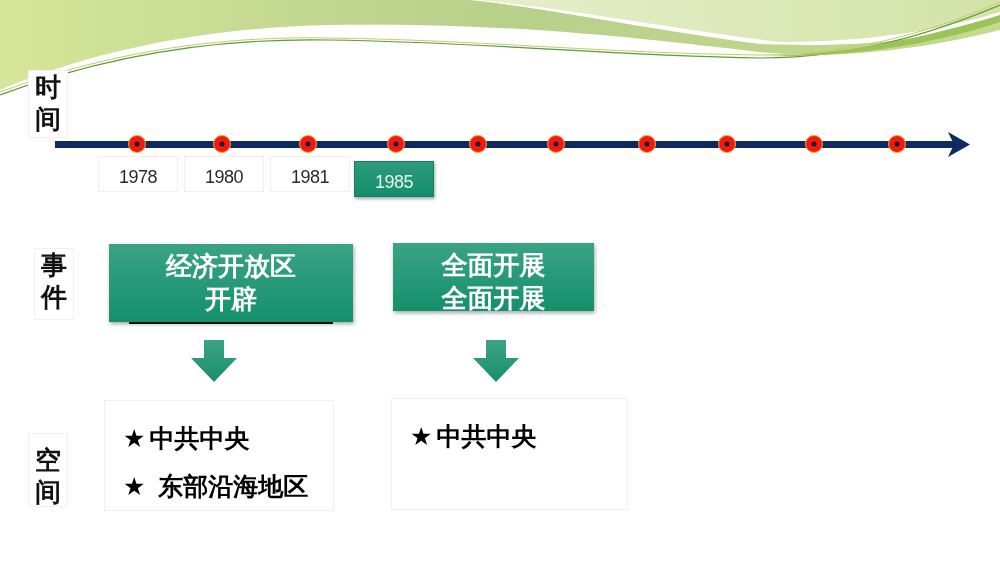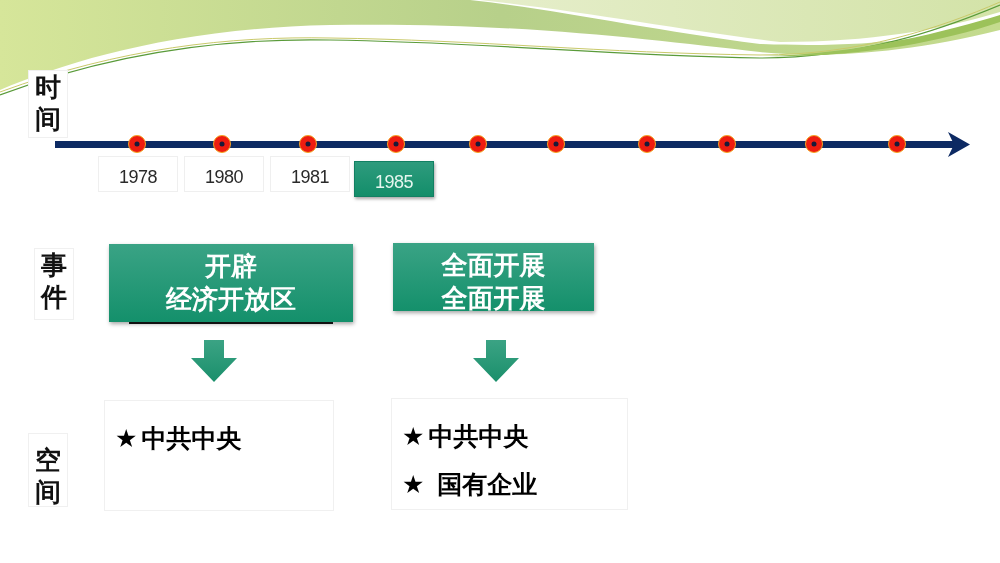--- a/index.html
+++ b/index.html
@@ -40,21 +40,21 @@
     position: absolute; box-sizing: border-box;
     background: linear-gradient(#3aa385, #14906b);
     color: #fff; font-weight: bold; font-size: 26px; line-height: 33px;
     text-align: center; padding-top: 6px;
     box-shadow: 1px 2px 4px rgba(0,0,0,0.35);
   }
   .event .underline { position: absolute; left: 20px; right: 20px; bottom: -2px; height: 2px; background: #111; }
   .down-arrow { position: absolute; width: 46px; height: 42px; }
   .space-box {
     position: absolute; box-sizing: border-box; border: 1px solid #f0f0f0; background: #fff;
-    font-weight: bold; font-size: 25px; color: #000; line-height: 52px; padding-left: 10px;
+    font-weight: bold; font-size: 25px; color: #000; line-height: 52px; padding-left: 18px;
   }
   .space-box .star { font-weight: normal; margin-right: 4px; }
 </style>
 </head>
 <body>
 
 <svg class="bg-wave" viewBox="0 0 1000 100" preserveAspectRatio="none">
   <defs>
     <linearGradient id="g1" x1="0" y1="0" x2="1" y2="0">
       <stop offset="0" stop-color="#d6e69a"></stop>
@@ -101,22 +101,22 @@
   <span class="dot" style="left:814px; top:144px;"></span>
   <span class="dot" style="left:897px; top:144px;"></span>
 </div>
 
 <div class="year" style="left:98px; width:80px;">1978</div>
 <div class="year" style="left:184px; width:80px;">1980</div>
 <div class="year" style="left:270px; width:80px;">1981</div>
 <div class="year active" style="left:354px; width:80px; top:153px;">1985</div>
 
 <div class="event" style="left:109px; top:244px; width:244px; height:78px;">
+  <div>经济开放区</div>
   <div>开辟</div>
-  <div>经济开放区</div>
   <div class="underline"></div>
 </div>
 <div class="event" style="left:393px; top:243px; width:201px; height:68px;">
   <div>全面开展</div>
   <div>全面开展</div>
 </div>
 
 <svg class="down-arrow" style="left:191px; top:340px;" viewBox="0 0 46 42">
   <defs>
       <linearGradient id="ga" x1="0" y1="0" x2="0" y2="1">
@@ -127,21 +127,21 @@
   <path d="M13,0 L33,0 L33,18 L46,18 L23,42 L0,18 L13,18 Z" fill="url(#ga)"></path>
 </svg>
 <svg class="down-arrow" style="left:473px; top:340px;" viewBox="0 0 46 42">
   <path d="M13,0 L33,0 L33,18 L46,18 L23,42 L0,18 L13,18 Z" fill="url(#ga)"></path>
 </svg>
 
 <div class="space-box" style="left:104px; top:400px; width:230px; height:111px; padding-top:14px; line-height:48px;">
   <div>
     <span class="star">★</span><span>中共中央</span>
   </div>
+  <div>
+    <span class="star">★</span><span style="white-space:pre;"> 东部沿海地区</span>
+  </div>
 </div>
 <div class="space-box" style="left:391px; top:398px; width:237px; height:112px; padding-top:14px; line-height:48px;">
   <div>
     <span class="star">★</span><span>中共中央</span>
   </div>
-  <div>
-    <span class="star">★</span><span style="white-space:pre;"> 国有企业</span>
-  </div>
 </div>
 
 </body></html>

